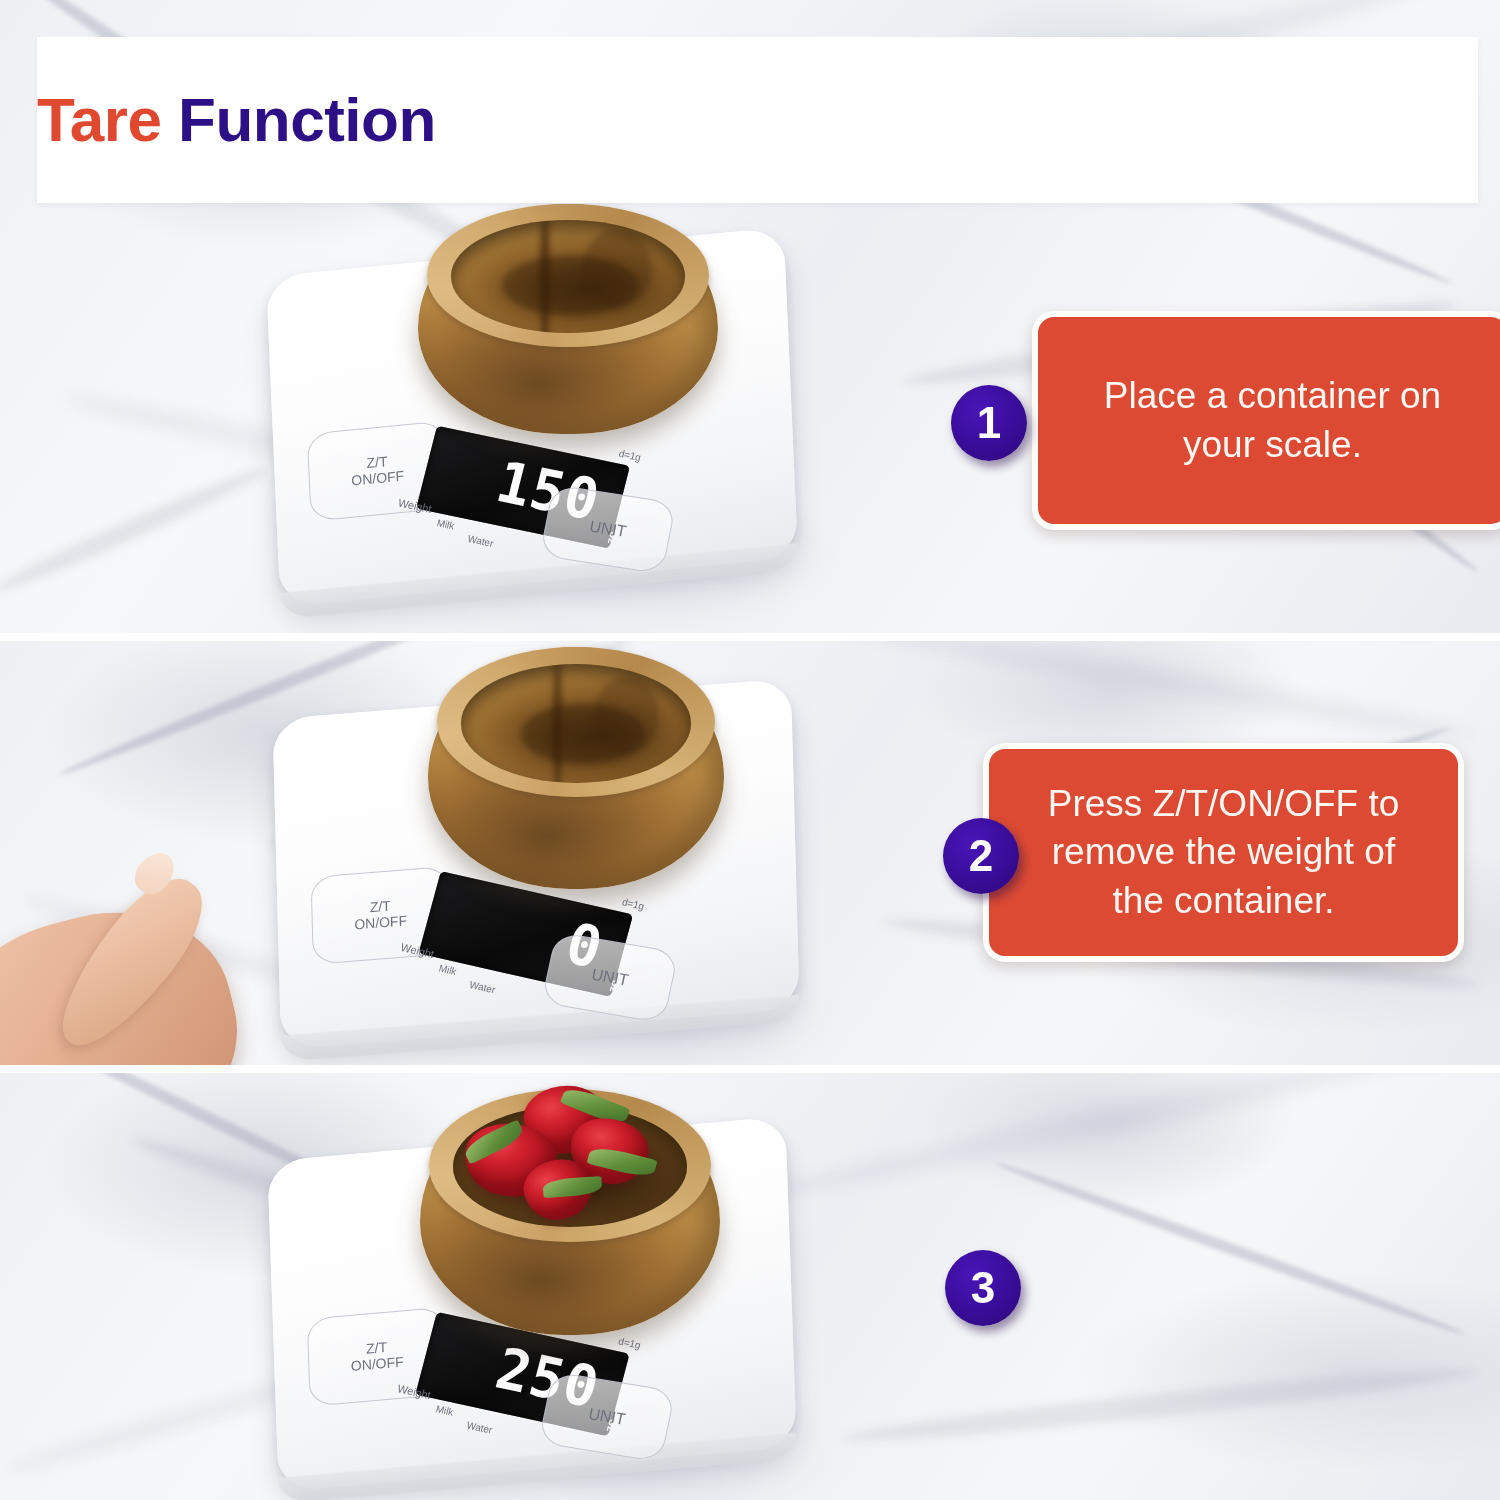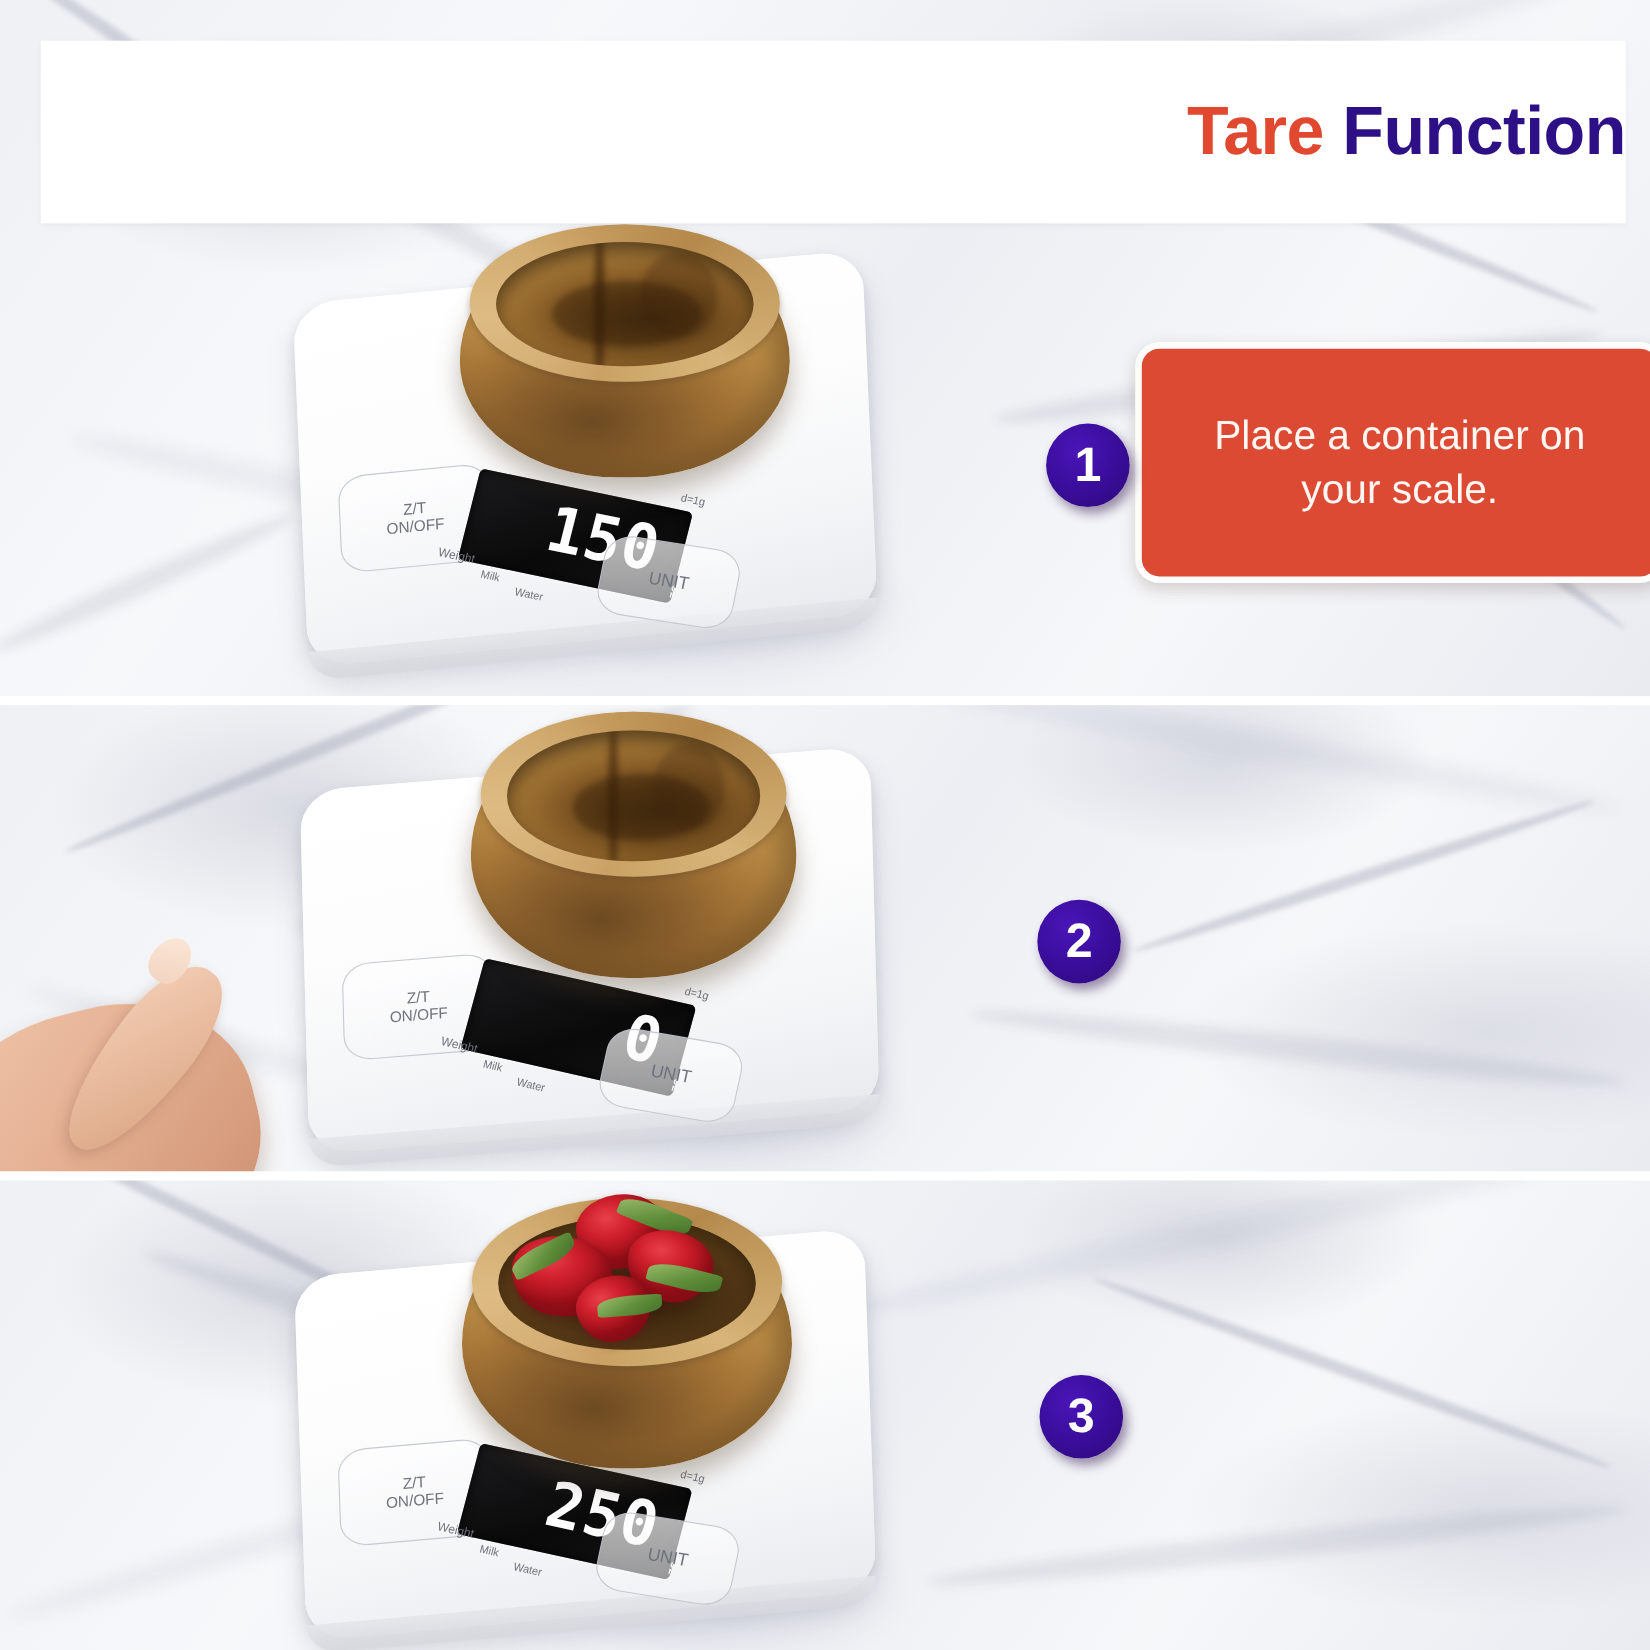--- a/index.html
+++ b/index.html
@@ -32,21 +32,21 @@
   #panel3{top:1073px;height:427px;}
 
   .gap{position:absolute;left:0;width:1500px;height:8px;background:#ffffff;z-index:40;}
   #gap1{top:633px;}
   #gap2{top:1065px;}
 
   
   .header-band{
     position:absolute;left:37px;top:37px;width:1441px;height:166px;
     background:#ffffff;z-index:60;
-    display:flex;align-items:center;justify-content:flex-end;
+    display:flex;align-items:center;justify-content:flex-start;
     box-shadow:0 2px 5px rgba(120,126,145,.10);
   }
   .title{
     font-size:62px;font-weight:bold;letter-spacing:-.5px;line-height:1;
     white-space:nowrap;
   }
   .title .w1{color:#E0492F;}
   .title .w2{color:#2E1086;}
 
   
@@ -333,20 +333,23 @@
     </div>
   </div>
 
   <div class="callout" style="left:1032px;top:311px;width:481px;height:219px;">
     <div class="ctext">Place a container on your scale.</div>
   </div>
   <div class="badge" style="left:951px;top:385px;width:76px;height:76px;font-size:44px;">
     <span>1</span>
   </div>
 
+  <div class="callout" style="left:983px;top:743px;width:481px;height:219px;">
+    <div class="ctext">Press Z/T/ON/OFF to remove the weight of the container.</div>
+  </div>
   <div class="badge" style="left:943px;top:818px;width:76px;height:76px;font-size:44px;">
     <span>2</span>
   </div>
 
   <div class="badge" style="left:945px;top:1250px;width:76px;height:76px;font-size:44px;">
     <span>3</span>
   </div>
 
 </div>
 

